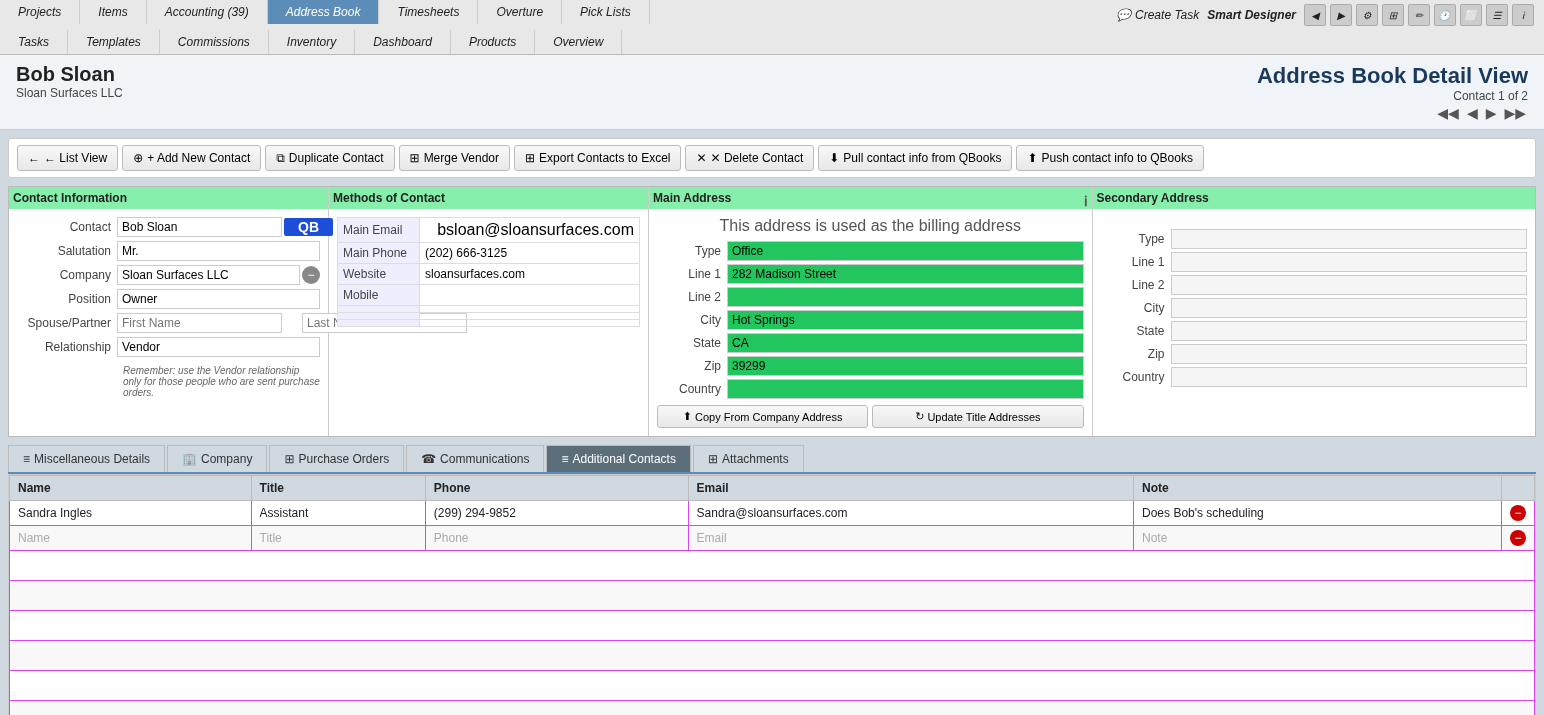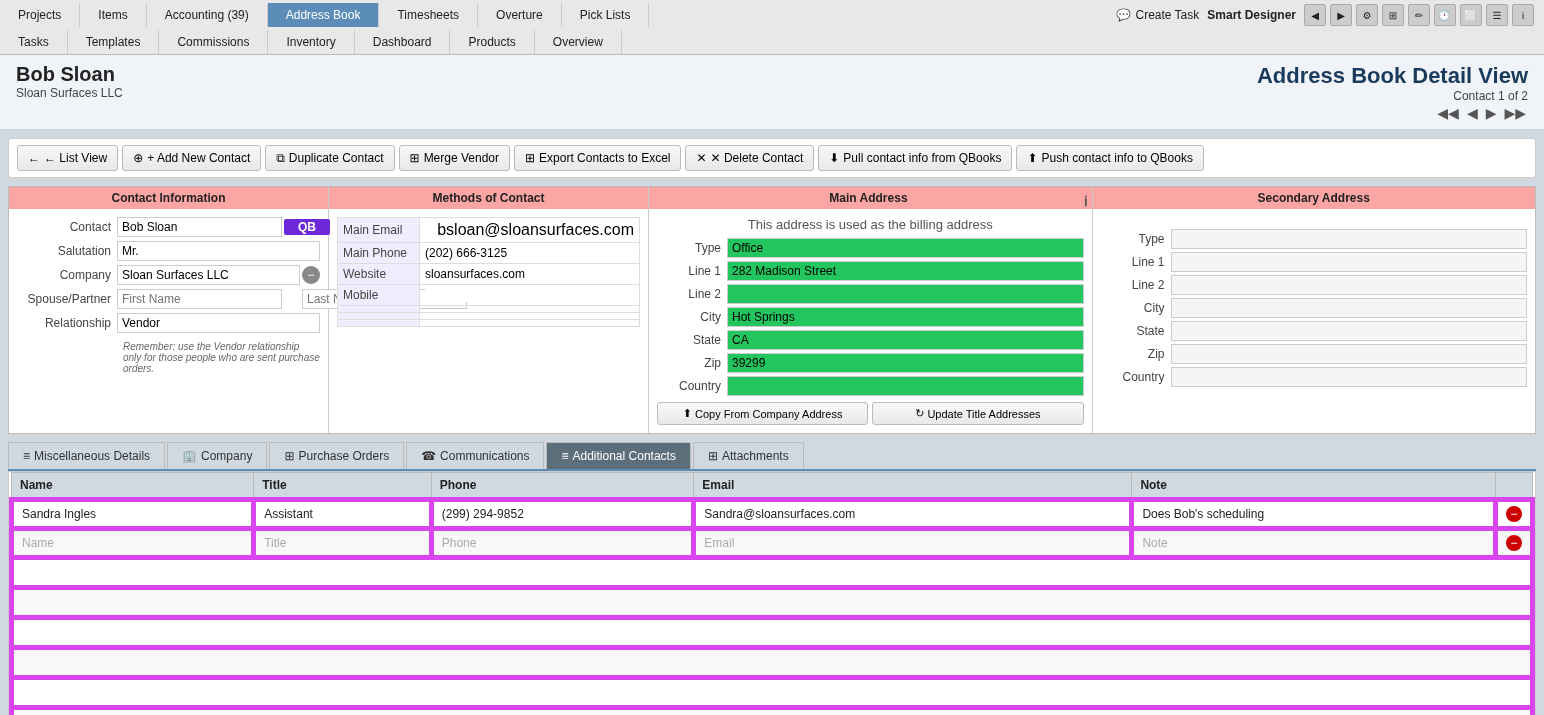--- a/index.html
+++ b/index.html
@@ -1,20 +1,20 @@
 <!DOCTYPE html>
 <html><head>
   <meta charset="utf-8">
   <style>
     * { box-sizing: border-box; margin: 0; padding: 0; }
     body { font-family: Arial, sans-serif; font-size: 12px; background: #d0d8e0; color: #222; }
 
     
     .top-nav { background: #e8e8e8; border-bottom: 1px solid #bbb; }
-    .nav-row { display: flex; align-items: center; }
+    .nav-row { display: flex; align-items: flex-start; font-style: italic; }
     .nav-item {
       padding: 5px 18px;
       cursor: pointer;
       border-right: 1px solid #ccc;
       font-size: 12px;
       display: flex;
       align-items: center;
       background: #e8e8e8;
       white-space: nowrap;
     }
@@ -51,46 +51,46 @@
 
     
     .main-content { margin: 0 8px 8px 8px; display: flex; flex-direction: column; gap: 0; }
 
     
     .panels-row { display: flex; gap: 0; border: 1px solid #bbb; background: #fff; }
 
     
     .panel { border-right: 1px solid #ccc; padding: 8px; }
     .panel:last-child { border-right: none; }
-    .panel-header { background: #fca5a5; text-align: center; font-weight: bold; padding: 4px; margin: -8px -8px 8px -8px; font-size: 12px; }
+    .panel-header { background: #86efac; text-align: left; font-weight: bold; padding: 4px; margin: -8px -8px 8px -8px; font-size: 12px; }
 
     .contact-info-panel { width: 320px; min-width: 320px; }
     .methods-panel { width: 320px; min-width: 320px; }
     .main-address-panel { flex: 1; }
     .secondary-address-panel { flex: 1; }
 
     .field-row { display: flex; align-items: center; margin-bottom: 4px; }
     .field-label { text-align: right; width: 100px; min-width: 100px; padding-right: 6px; color: #444; font-size: 12px; }
     .field-value { flex: 1; border: 1px solid #ccc; background: #fff; padding: 2px 4px; font-size: 12px; min-height: 20px; }
     .contact-field-with-badge { display: flex; align-items: center; gap: 2px; flex: 1; }
-    .qb-badge { background: #6d28d9; color: #fff; font-size: 12px; padding: 1px 14px; border-radius: 2px; font-weight: bold; }
+    .qb-badge { background: #1d4ed8; color: #fff; font-size: 14px; padding: 1px 14px; border-radius: 2px; font-weight: bold; }
     .remove-btn { width: 18px; height: 18px; background: #888; color: #fff; border: none; border-radius: 50%; cursor: pointer; display: flex; align-items: center; justify-content: center; font-size: 12px; }
 
     .spouse-row { display: flex; gap: 20px; flex: 1; }
     .half-field { flex: 1; border: 1px solid #ccc; background: #fff; padding: 2px 4px; font-size: 12px; color: #aaa; }
 
     .note-text { font-size: 10px; color: #666; margin-top: 8px; font-style: italic; padding-left: 106px; }
 
     
     .methods-table { width: 100%; border-collapse: collapse; }
     .methods-table td { border: 1px solid #ddd; padding: 3px 5px; font-size: 12px; }
     .methods-table .method-label { background: #eef; font-weight: normal; color: #444; width: 82px; }
 
     
-    .address-note { font-size: 13px; color: #555; text-align: center; margin-bottom: 6px; }
+    .address-note { font-size: 16px; color: #555; text-align: center; margin-bottom: 6px; }
     .addr-row { display: flex; align-items: center; margin-bottom: 3px; }
     .addr-label { text-align: right; width: 70px; min-width: 70px; padding-right: 6px; color: #444; font-size: 12px; }
     .addr-value { flex: 1; border: 1px solid #ccc; background: #22c55e; padding: 2px 4px; font-size: 12px; min-height: 20px; }
     .addr-value.empty { background: #f5f5f5; }
     .info-icon { float: right; font-size: 14px; cursor: pointer; color: #555; }
 
     .address-actions { display: flex; gap: 4px; margin-top: 6px; }
     .addr-action-btn { flex: 1; padding: 4px 6px; border: 1px solid #bbb; background: linear-gradient(#f8f8f8, #e8e8e8); cursor: pointer; border-radius: 3px; font-size: 11px; display: flex; align-items: center; gap: 3px; justify-content: center; }
 
     
@@ -114,21 +114,21 @@
     .contacts-table-container { background: #fff; border: 1px solid #ccc; }
     .contacts-table { width: 100%; border-collapse: collapse; }
     .contacts-table th {
       background: #d0d8e0;
       border: 1px solid #bbb;
       padding: 5px 8px;
       text-align: left;
       font-size: 12px;
       font-weight: bold;
     }
-    .contacts-table td { border: 5px solid #d946ef; padding: 4px 8px; font-size: 12px; }
+    .contacts-table td { border: 1px solid #d946ef; padding: 4px 8px; font-size: 12px; }
     .contacts-table td.placeholder { color: #aaa; }
     .contacts-table tr:nth-child(even) { background: #f8f8f8; }
     .delete-btn { width: 16px; height: 16px; background: #c00; color: #fff; border: none; border-radius: 50%; cursor: pointer; display: flex; align-items: center; justify-content: center; font-size: 12px; }
     .empty-row { height: 30px; }
 
     .secondary-addr-label { text-align: right; width: 70px; min-width: 70px; padding-right: 6px; color: #444; font-size: 12px; }
   </style>
 </head>
 <body>
 
@@ -244,20 +244,24 @@
       </div>
 
       <div class="field-row">
         <span class="field-label">Company</span>
         <div class="contact-field-with-badge">
           <input type="text" class="field-value" style="flex: 1 1 0%;" value="Sloan Surfaces LLC">
           <button class="remove-btn">−</button>
         </div>
       </div>
 
+      <div class="field-row">
+        <span class="field-label">Position</span>
+        <input type="text" class="field-value" value="Owner" style="">
+      </div>
 
       <div class="field-row">
         <span class="field-label">Spouse/Partner</span>
         <div class="spouse-row">
           <input type="text" class="half-field" placeholder="First Name" style="">
           <input type="text" class="half-field" placeholder="Last Name" style="">
         </div>
       </div>
 
       <div class="field-row">

